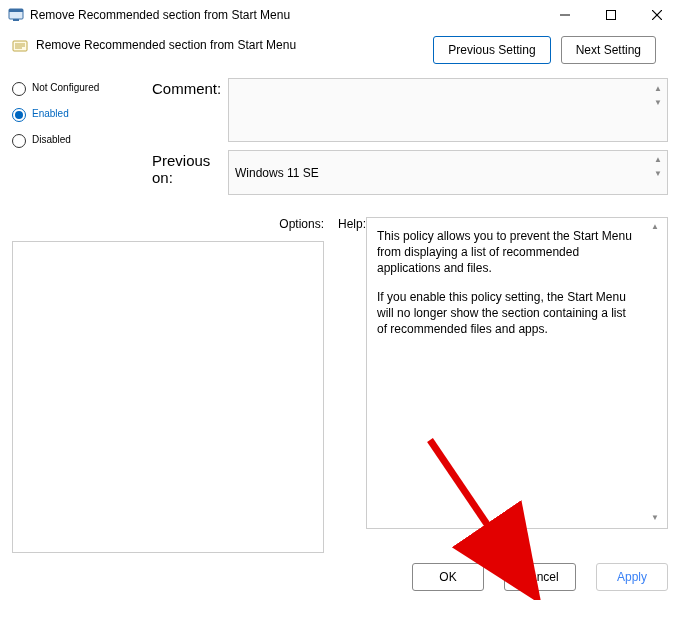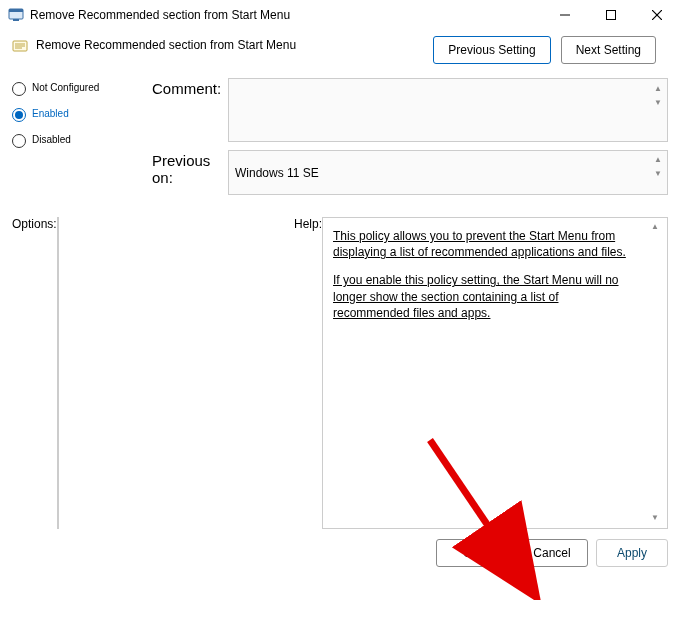--- a/index.html
+++ b/index.html
@@ -52,21 +52,21 @@
   .btn {
     border: 1px solid #888;
     background: #fff;
     padding: 6px 14px;
     font-family: inherit;
     font-size: 12px;
     border-radius: 3px;
     min-width: 72px;
   }
   .btn.primary { border-color: #0067c0; }
-  .btn.disabled { color: #0c4a6e; border-color: #ccc; }
+  .btn.disabled { color: #3b82f6; border-color: #ccc; }
   .settings-row {
     display: flex;
     padding: 14px 12px 0 12px;
   }
   .radio-col {
     width: 140px;
     padding-top: 4px;
   }
   .radio-item {
     display: flex;
@@ -113,43 +113,43 @@
     width: 14px; height: 12px;
     display:flex;align-items:center;justify-content:center;
     color:#888;font-size:8px;
   }
   .lower {
     display: flex;
     padding: 14px 12px 0 12px;
     gap: 14px;
   }
   .lower .col-label { font-size: 12px; margin-bottom: 10px; }
-  .lower-left { width: 268px; display:flex; flex-direction:row; }
+  .lower-left { width: 312px; display:flex; flex-direction:column;text-align:right; }
   .lower-right { flex: 1; display:flex; flex-direction:row; }
   .panel {
     border: 1px solid #ccc;
     height: 312px;
     background: #fff;
     position: relative;
   }
   .panel.help {
     padding: 10px 24px 10px 10px;
     font-size: 12px;
     line-height: 1.35;
   }
   .panel.help .scroll {
     position:absolute; right:2px; top:4px; bottom:4px; width:14px;
     display:flex; flex-direction:column; justify-content:space-between;
     color:#888; font-size:8px;
   }
-  .help p { margin: 0 8px 12px 0; text-decoration: underline; }
+  .help p { margin: 0 8px 12px 0; }
   .footer {
     display: flex;
     justify-content: flex-end;
-    gap: 8px;
+    gap: 20px;
     padding: 10px 12px 0 12px;
   }
   .arrow-annotation {
     position: absolute;
     left: 420px;
     top: 430px;
     pointer-events: none;
   }
   svg { display:block; }
 </style>

